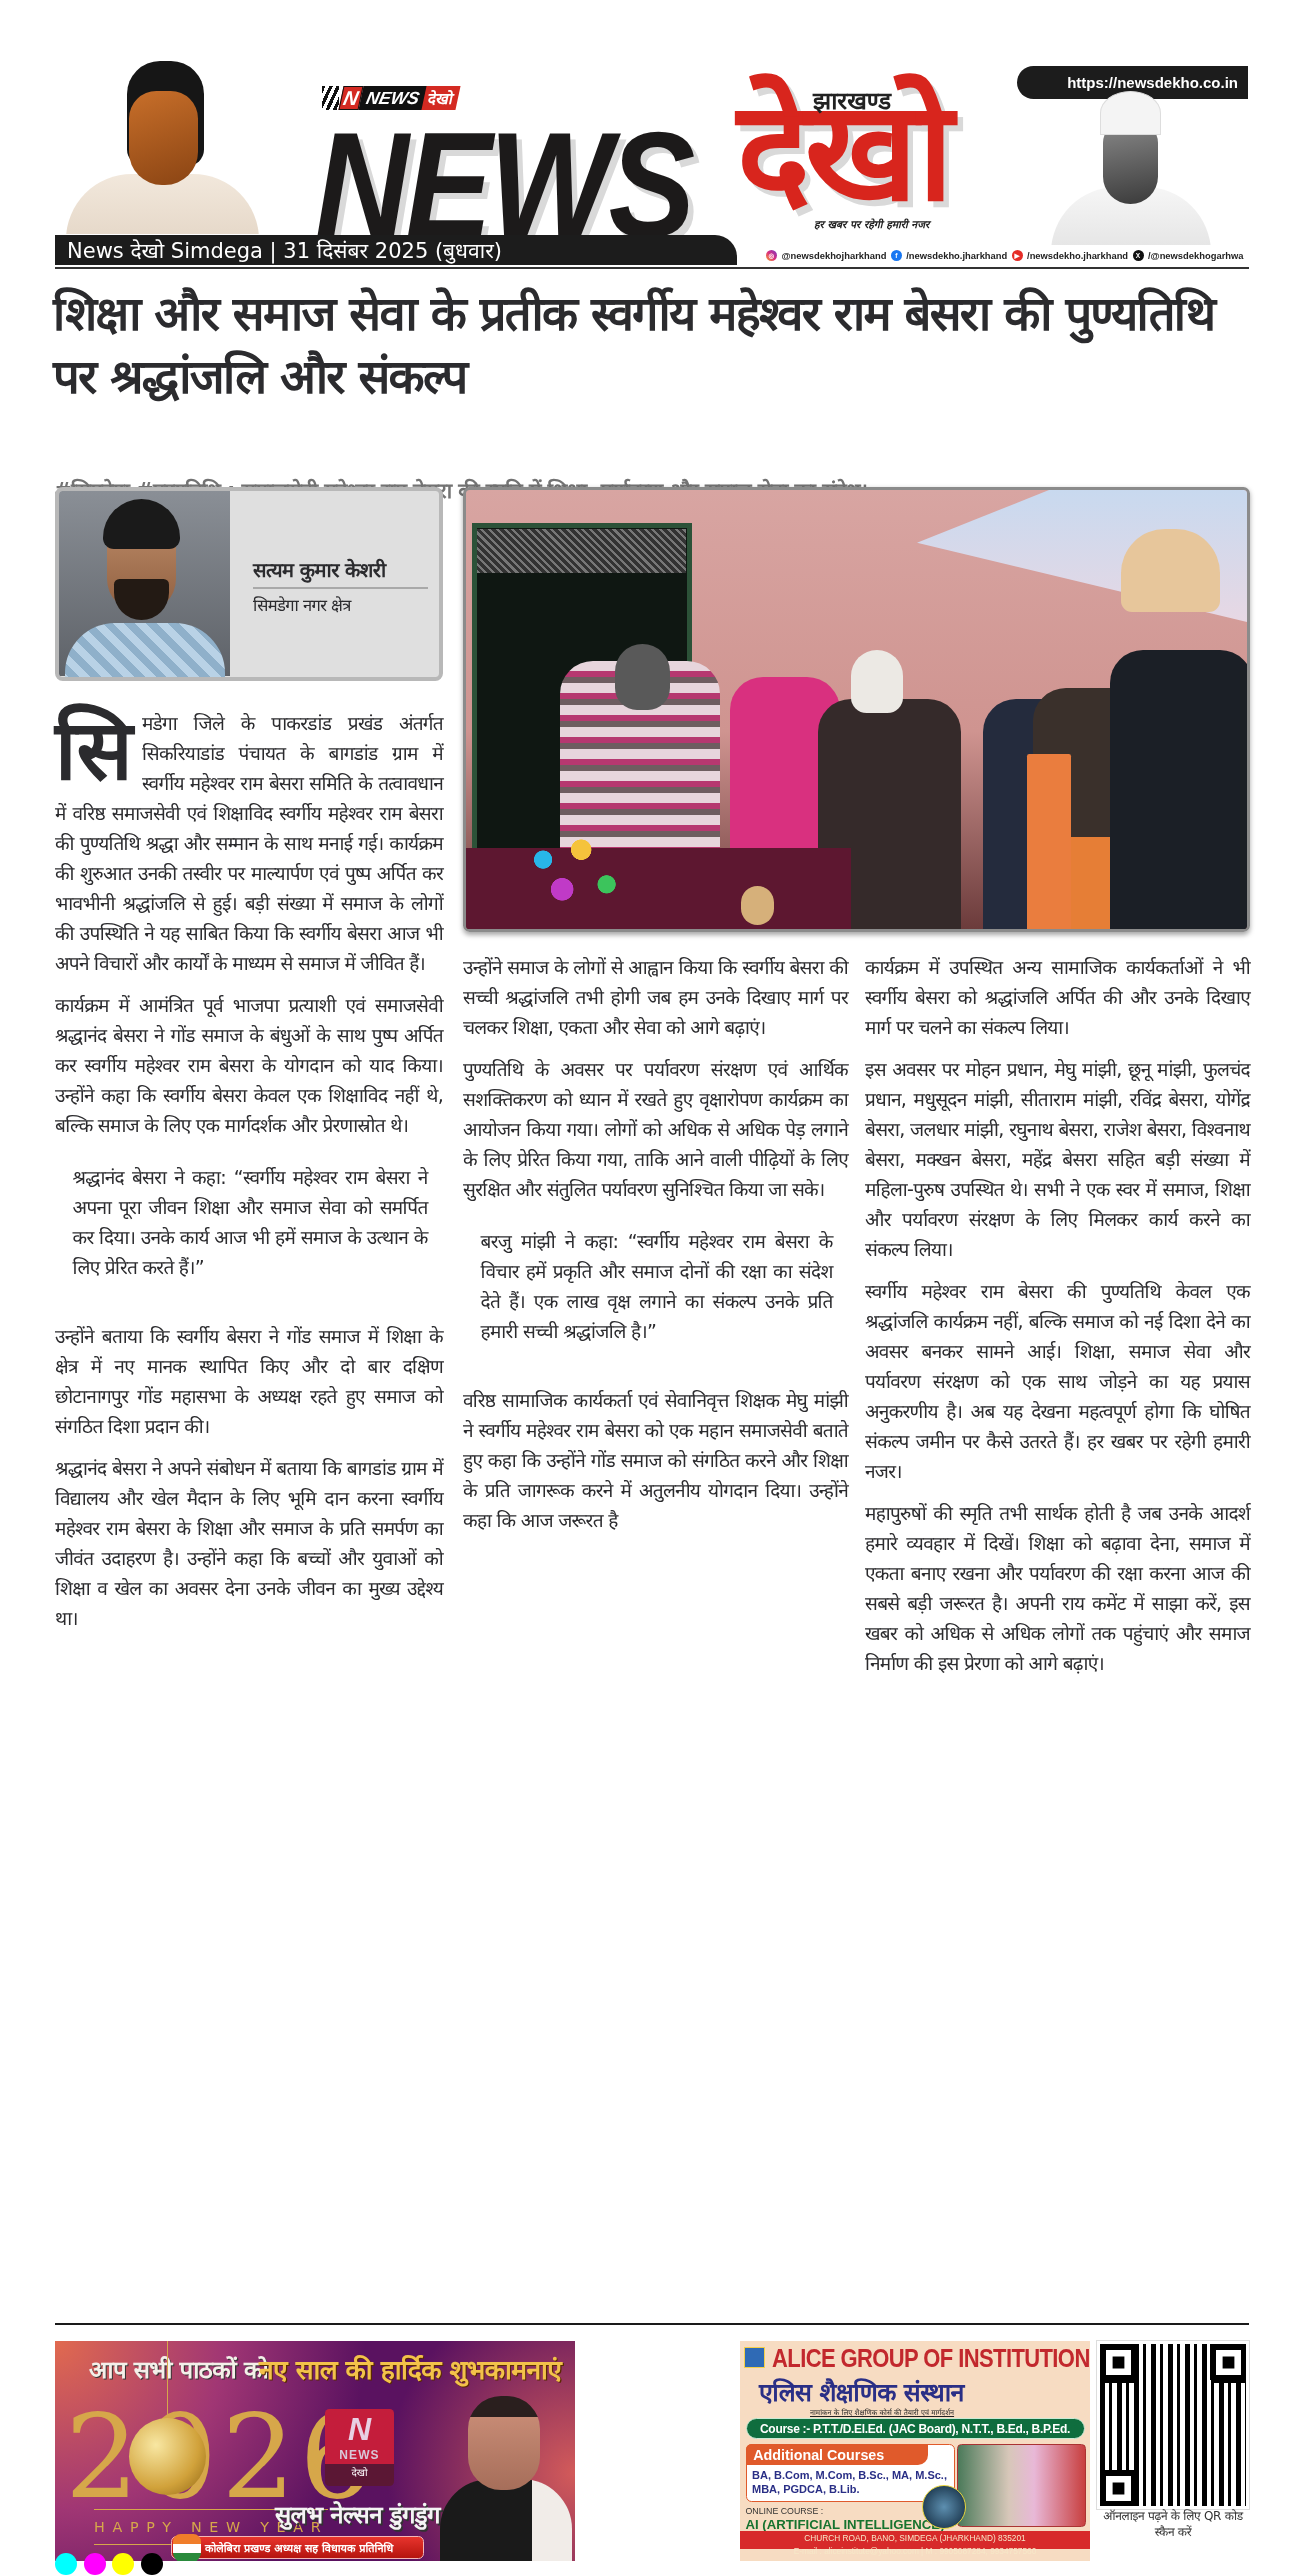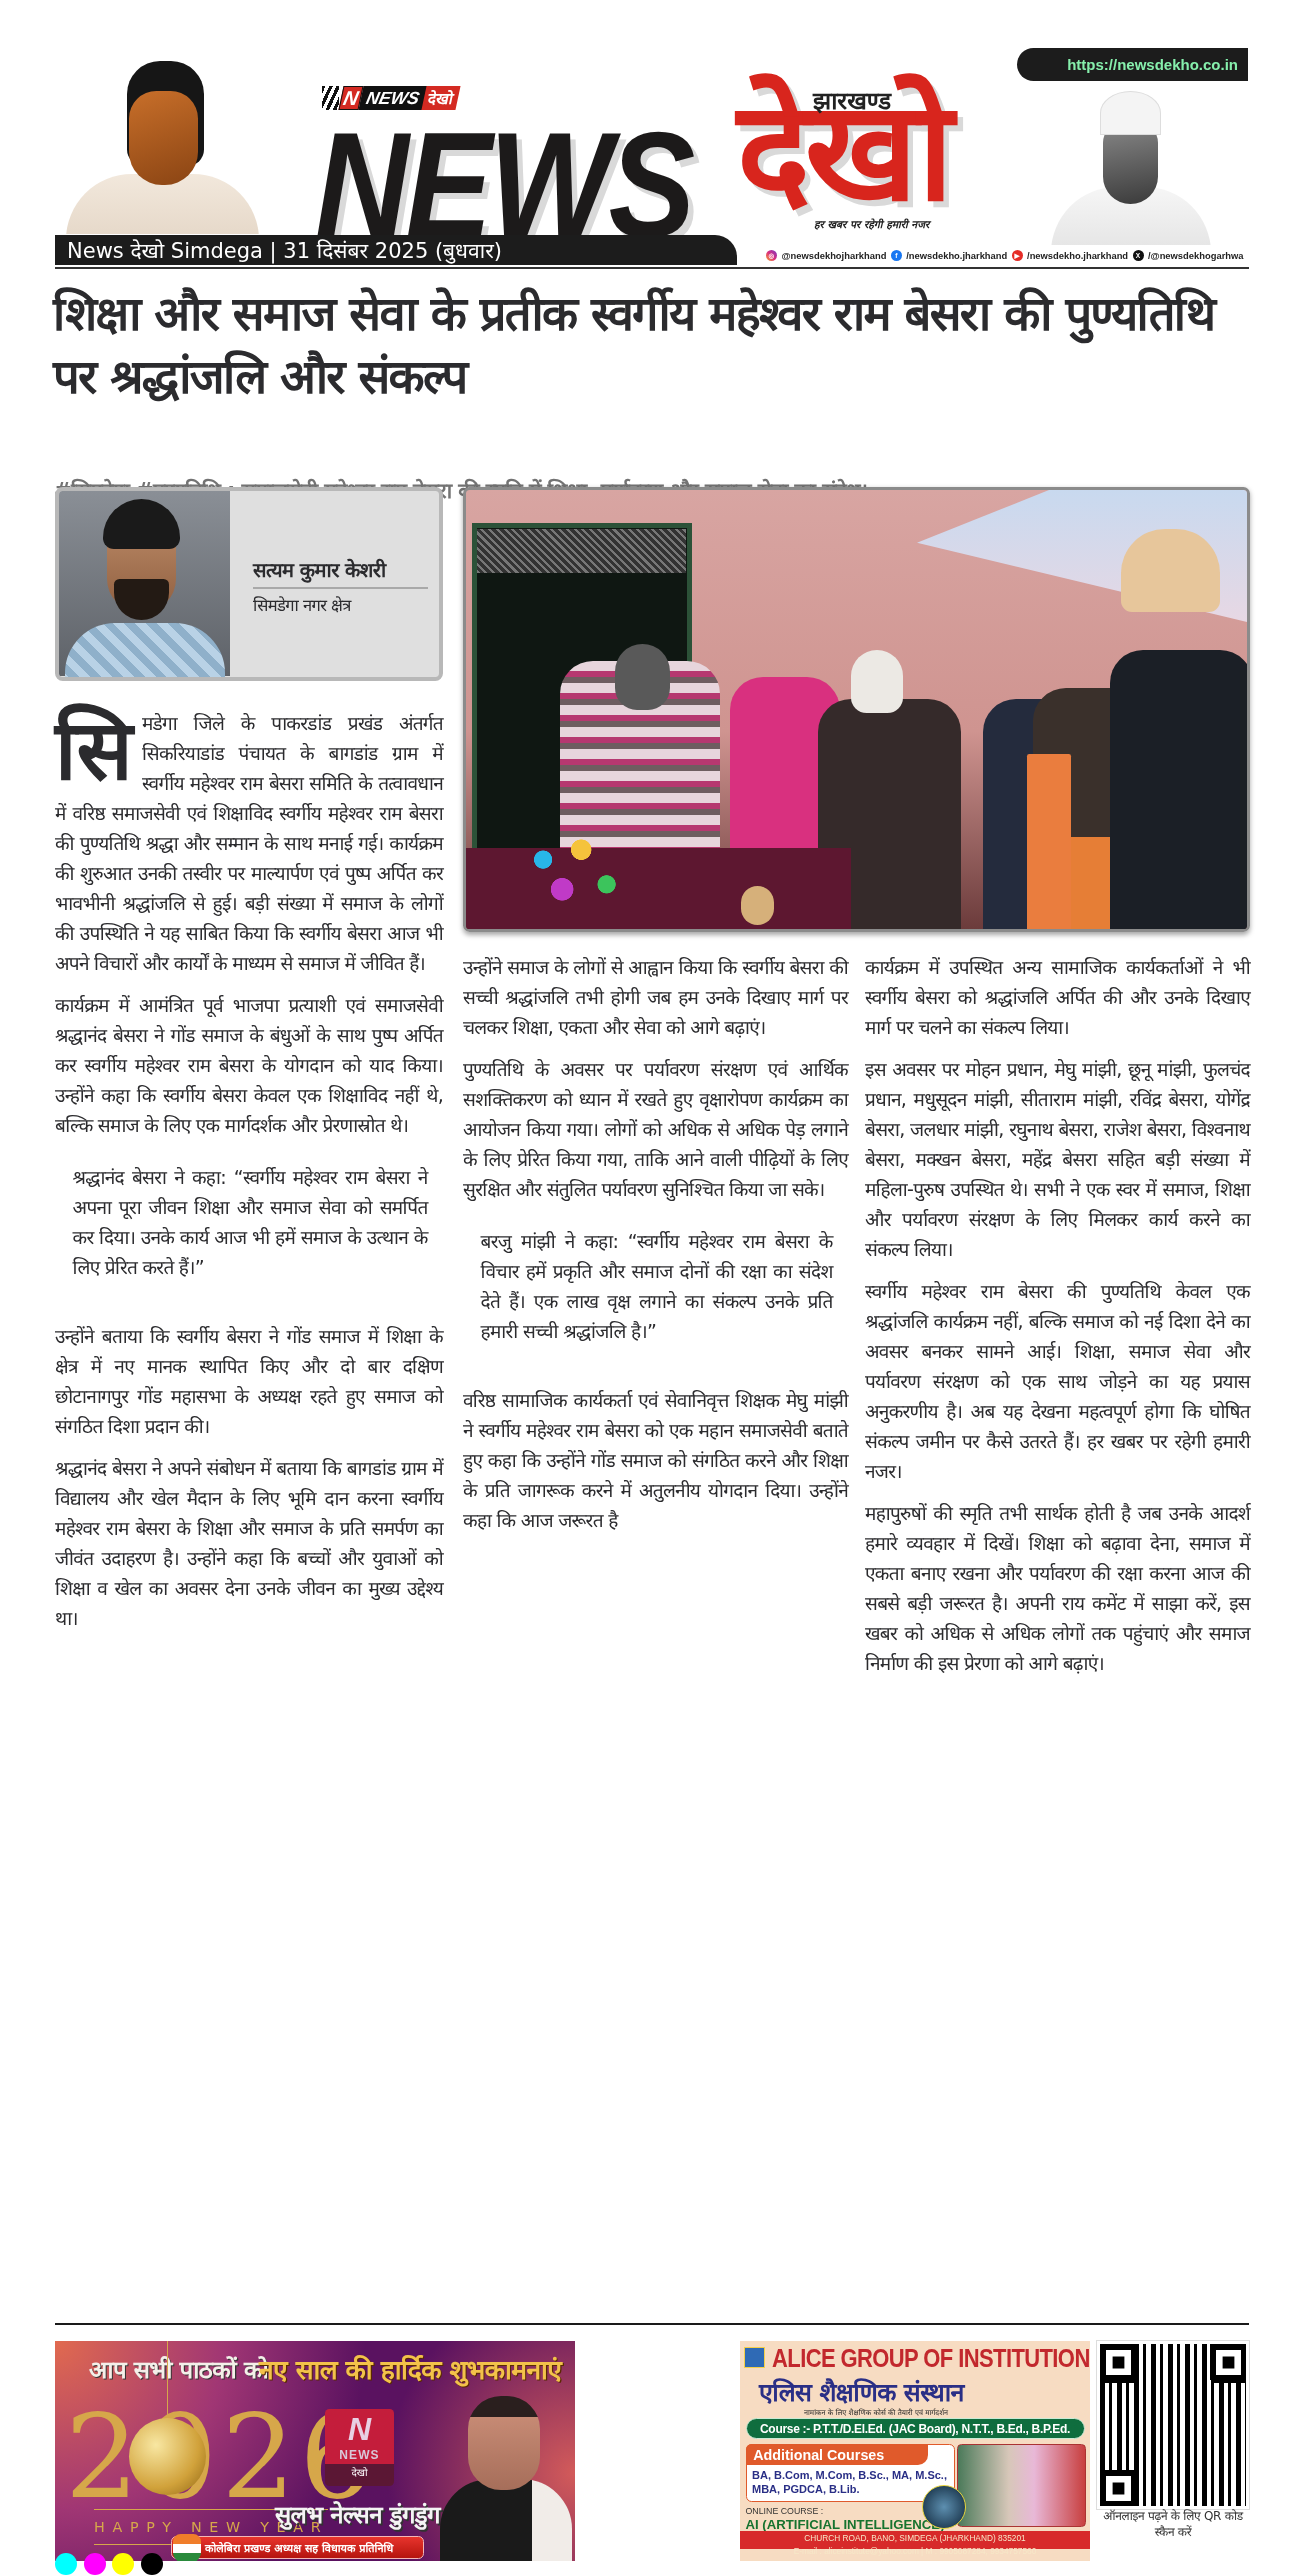--- a/index.html
+++ b/index.html
@@ -17,21 +17,21 @@
   .mini-logo .slashes { width: 16.5px; height: 24px; background: repeating-linear-gradient(115deg, #111 0 3.3px, #fff 3.3px 6.6px); margin-right: 2.2px; }
   .mini-logo .nbox { width: 20px; height: 24px; background: #d42a22; color: #fff; font: italic bold 20px "Liberation Sans", sans-serif; display: flex; align-items: center; justify-content: center; transform: skewX(-12deg); border: 1.7px solid #111; }
   .mini-logo .nword { height: 24px; background: #111; color: #fff; font: italic bold 17.6px "Liberation Sans", sans-serif; padding: 0 5.5px; display: flex; align-items: center; transform: skewX(-12deg); }
   .mini-logo .dword { height: 24px; background: #d42a22; color: #fff; font: bold 15.4px "DejaVu Sans", sans-serif; padding: 0 4.4px; display: flex; align-items: center; transform: skewX(-12deg); }
 
   .big-news { position: absolute; left: 315px; top: 110px; font: italic 900 130px/1 "Liberation Sans", sans-serif; font-weight: bold; color: #1c1a1a; letter-spacing: -3.3px; transform: scaleY(1.15); transform-origin: top left; text-shadow: 5.5px 5.5px 0 #d9d9d9; }
   .big-dekho { position: absolute; left: 737px; top: 83px; font: bold 138px/1 "DejaVu Sans", sans-serif; color: #d8251d; text-shadow: 5.5px 5.5px 0 #d9d9d9; letter-spacing: -5.5px; }
   .jharkhand { position: absolute; left: 813px; top: 83px; font: bold 24px "DejaVu Sans", sans-serif; color: #222; }
   .tagline { position: absolute; left: 814px; top: 217px; font: italic bold 10.5px "DejaVu Sans", sans-serif; color: #222; }
 
-  .url-pill { position: absolute; left: 1017px; top: 48px; width: 231px; height: 33px; background: #1c1c1c; border-radius: 16.5px 0 0 16.5px; color: #86efac; font: bold 15px "Liberation Sans", sans-serif; display: flex; align-items: center; justify-content: flex-end; padding-right: 10px; }
+  .url-pill { position: absolute; left: 1017px; top: 66px; width: 231px; height: 33px; background: #1c1c1c; border-radius: 16.5px 0 0 16.5px; color: #ffffff; font: bold 15px "Liberation Sans", sans-serif; display: flex; align-items: center; justify-content: flex-end; padding-right: 10px; }
 
   .photo-right { position: absolute; left: 1045px; top: 91px; width: 171px; height: 154px; overflow: hidden; }
   .photo-right .cap { position: absolute; left: 55px; top: 0px; width: 61px; height: 44px; background: #f4f4f4; border-radius: 50% 50% 0 0; border: 1.1px solid #ddd; }
   .photo-right .face { position: absolute; left: 58px; top: 30px; width: 55px; height: 83px; background: linear-gradient(170deg, #8a8a8a, #3a3a3a); border-radius: 22px 22px 27.5px 27.5px; }
   .photo-right .body { position: absolute; left: 5.5px; top: 96px; width: 160px; height: 66px; background: linear-gradient(180deg, #f6f6f6, #e4e4e4); border-radius: 72px 72px 0 0; }
 
   .dateline { position: absolute; left: 55px; top: 235px; width: 682px; height: 30px; background: #1c1c1c; border-radius: 0 22px 0 0; color: #fff; font: 21px "DejaVu Sans", sans-serif; display: flex; align-items: center; padding-left: 12px; }
   .socials { position: absolute; left: 766px; top: 250px; display: flex; align-items: center; gap: 4.4px; font: bold 9.4px "Liberation Sans", sans-serif; color: #222; }
   .socials .si { width: 11px; height: 11px; border-radius: 50%; display: inline-flex; align-items: center; justify-content: center; color: #fff; font-size: 6.6px; }
   .si-ig { background: linear-gradient(45deg, #f9a12e, #d92e7f, #7638c4); }
@@ -101,21 +101,21 @@
   .ad-left .role-banner { position: absolute; left: 116px; top: 195px; width: 253px; height: 23px; background: linear-gradient(180deg, #e8342d, #b5140e); border: 1.7px solid #f4b6b6; border-radius: 5.5px; color: #fff; font: bold 11px "DejaVu Sans", sans-serif; display: flex; align-items: center; padding-left: 33px; }
   .ad-left .hand { position: absolute; left: 118px; top: 193px; width: 27.5px; height: 29px; background: linear-gradient(180deg, #f07d2a 0, #f07d2a 33%, #fff 33%, #fff 66%, #2a8a3c 66%); border-radius: 7.7px 7.7px 11px 11px; }
   .ad-left .man { position: absolute; left: 385px; top: 55px; width: 132px; height: 165px; }
   .ad-left .man .mface { position: absolute; left: 27.5px; top: 0; width: 72px; height: 94px; background: linear-gradient(180deg, #2a1f1e 0, #2a1f1e 22%, #c68a74 22%, #a66e5a); border-radius: 33px 33px 33px 33px; }
   .ad-left .man .mbody { position: absolute; left: 0; top: 83px; width: 132px; height: 88px; background: linear-gradient(90deg, #1a1a1a 0, #1a1a1a 70%, #f1ece8 70%); border-radius: 50px 50px 0 0; }
 
   .ad-right { position: absolute; left: 740px; top: 2341px; width: 350px; height: 220px; overflow: hidden; background: #f7dcc2; }
   .ad-right .ar-title { position: absolute; left: 32px; top: 2.2px; font: bold 22px "Liberation Sans", sans-serif; color: #c2282d; letter-spacing: -0.6px; transform: scaleY(1.2); transform-origin: top left; }
   .ad-right .ar-logo { position: absolute; left: 4.4px; top: 5.5px; width: 21px; height: 21px; background: #2f6ab5; border: 1.7px solid #f4d04a; }
   .ad-right .ar-hindi { position: absolute; left: 11px; top: 33px; font: bold 25px "DejaVu Serif", serif; color: #2a2f86; letter-spacing: -0.6px; margin-left: 8px; }
-  .ad-right .ar-sub { position: absolute; left: 64px; top: 66px; font: 7.2px "DejaVu Sans", sans-serif; color: #222; }
+  .ad-right .ar-sub { position: absolute; left: 70px; top: 66px; font: 7.2px "DejaVu Sans", sans-serif; color: #222; text-decoration: underline; }
   .ad-right .ar-course { position: absolute; left: 5.5px; top: 77px; width: 339px; height: 21px; background: #0f6d3e; border: 1.7px solid #c9ebd6; border-radius: 11px; color: #fff; font: bold 12px "Liberation Sans", sans-serif; display: flex; align-items: center; justify-content: center; letter-spacing: -0.3px; }
   .ad-right .ar-add { position: absolute; left: 5.5px; top: 103px; width: 209px; height: 58px; background: #fff; border: 1.7px solid #e05a2b; border-radius: 5.5px; }
   .ad-right .ar-add-h { position: absolute; left: 5.5px; top: 103px; width: 182px; height: 21px; background: #e05a2b; color: #fff; font: bold 14.3px "Liberation Sans", sans-serif; display: flex; align-items: center; padding-left: 7.7px; border-radius: 5.5px 0 10px 0; }
   .ad-right .ar-add-list { position: absolute; left: 12px; top: 127px; width: 198px; font: bold 11px/1.3 "Liberation Sans", sans-serif; color: #2a2f86; }
   .ad-right .ar-online { position: absolute; left: 5.5px; top: 165px; font: 8.8px "Liberation Sans", sans-serif; color: #333; }
   .ad-right .ar-ai { position: absolute; left: 5.5px; top: 176px; font: bold 13.2px "Liberation Sans", sans-serif; color: #17732f; }
   .ad-right .ar-photo { position: absolute; left: 217px; top: 103px; width: 129px; height: 83px; background: linear-gradient(90deg, #4b7a5a 0, #d7c7b9 40%, #e8b8d7 60%, #c83f3f 100%); border-radius: 4.4px; border: 1.1px solid #a33; }
   .ad-right .ar-globe { position: absolute; left: 182px; top: 144px; width: 44px; height: 44px; border-radius: 50%; background: radial-gradient(circle, #5d8fb0, #0c2236); border: 1.7px solid #e6d33c; }
   .ad-right .ar-foot { position: absolute; left: 0; top: 190px; width: 350px; height: 18px; background: #d72a2a; color: #f7e7c8; font: 8.3px/1.6 "Liberation Sans", sans-serif; text-align: center; padding-top: 1.1px; }
 

